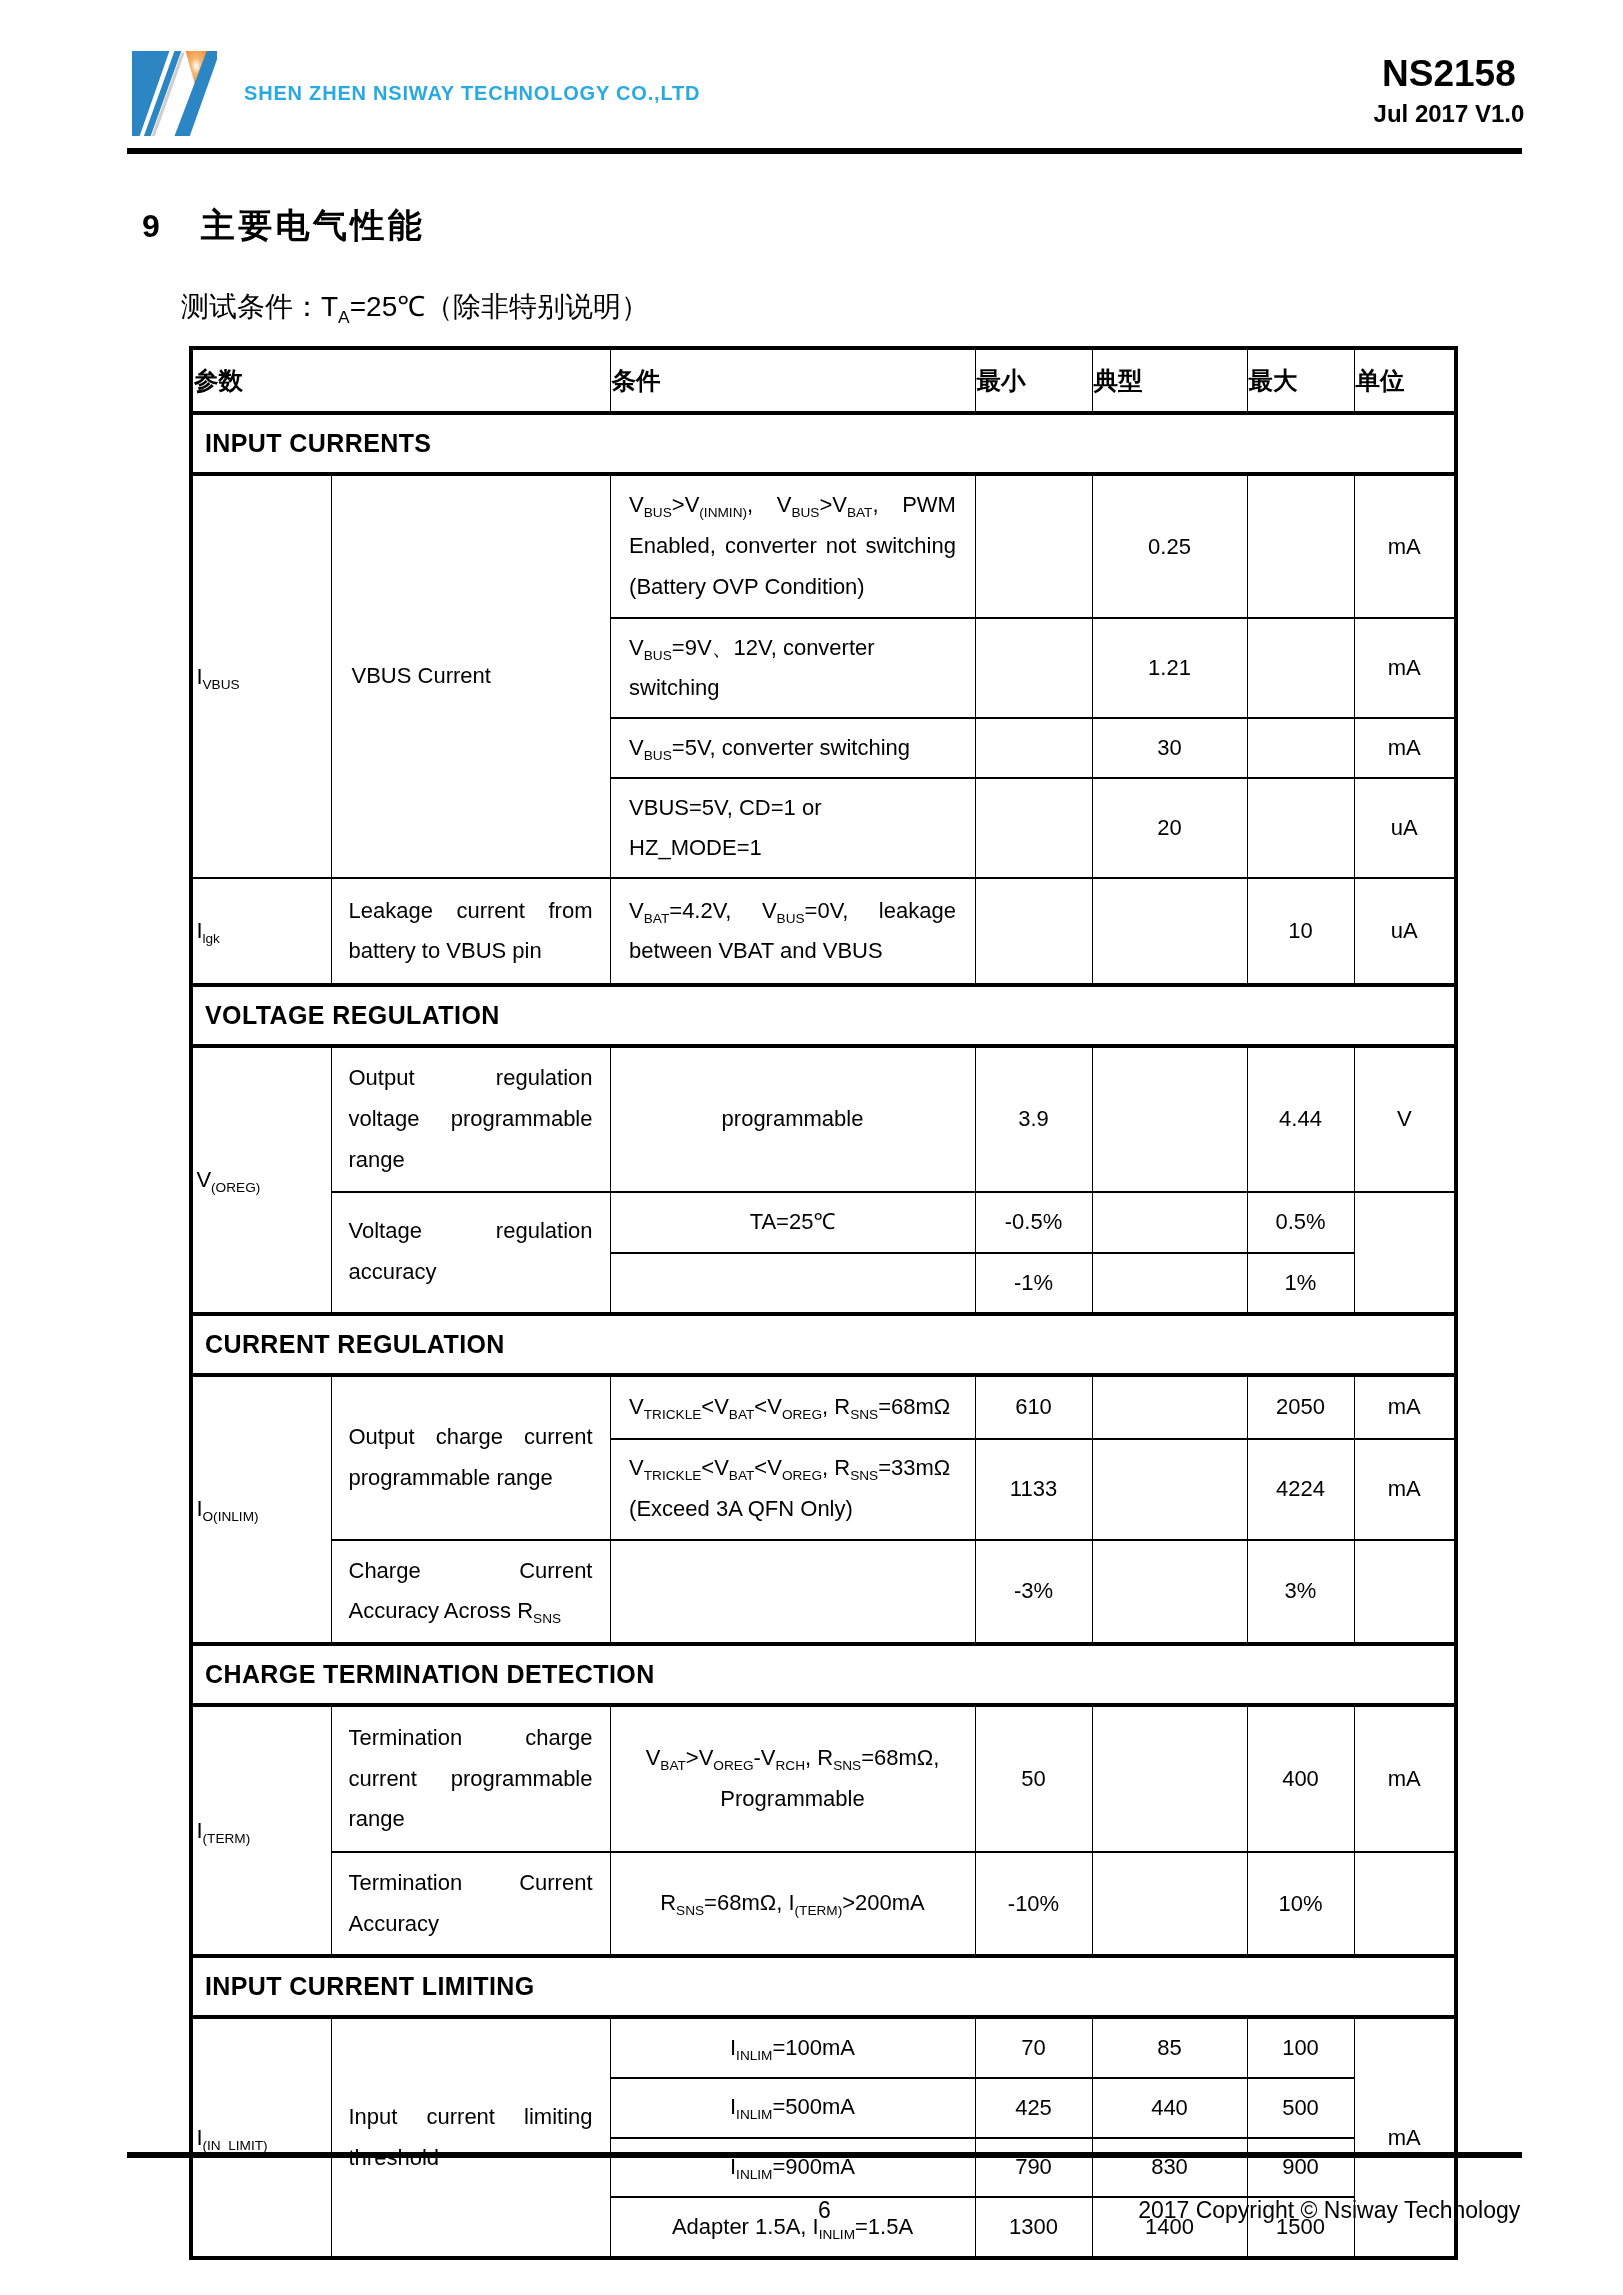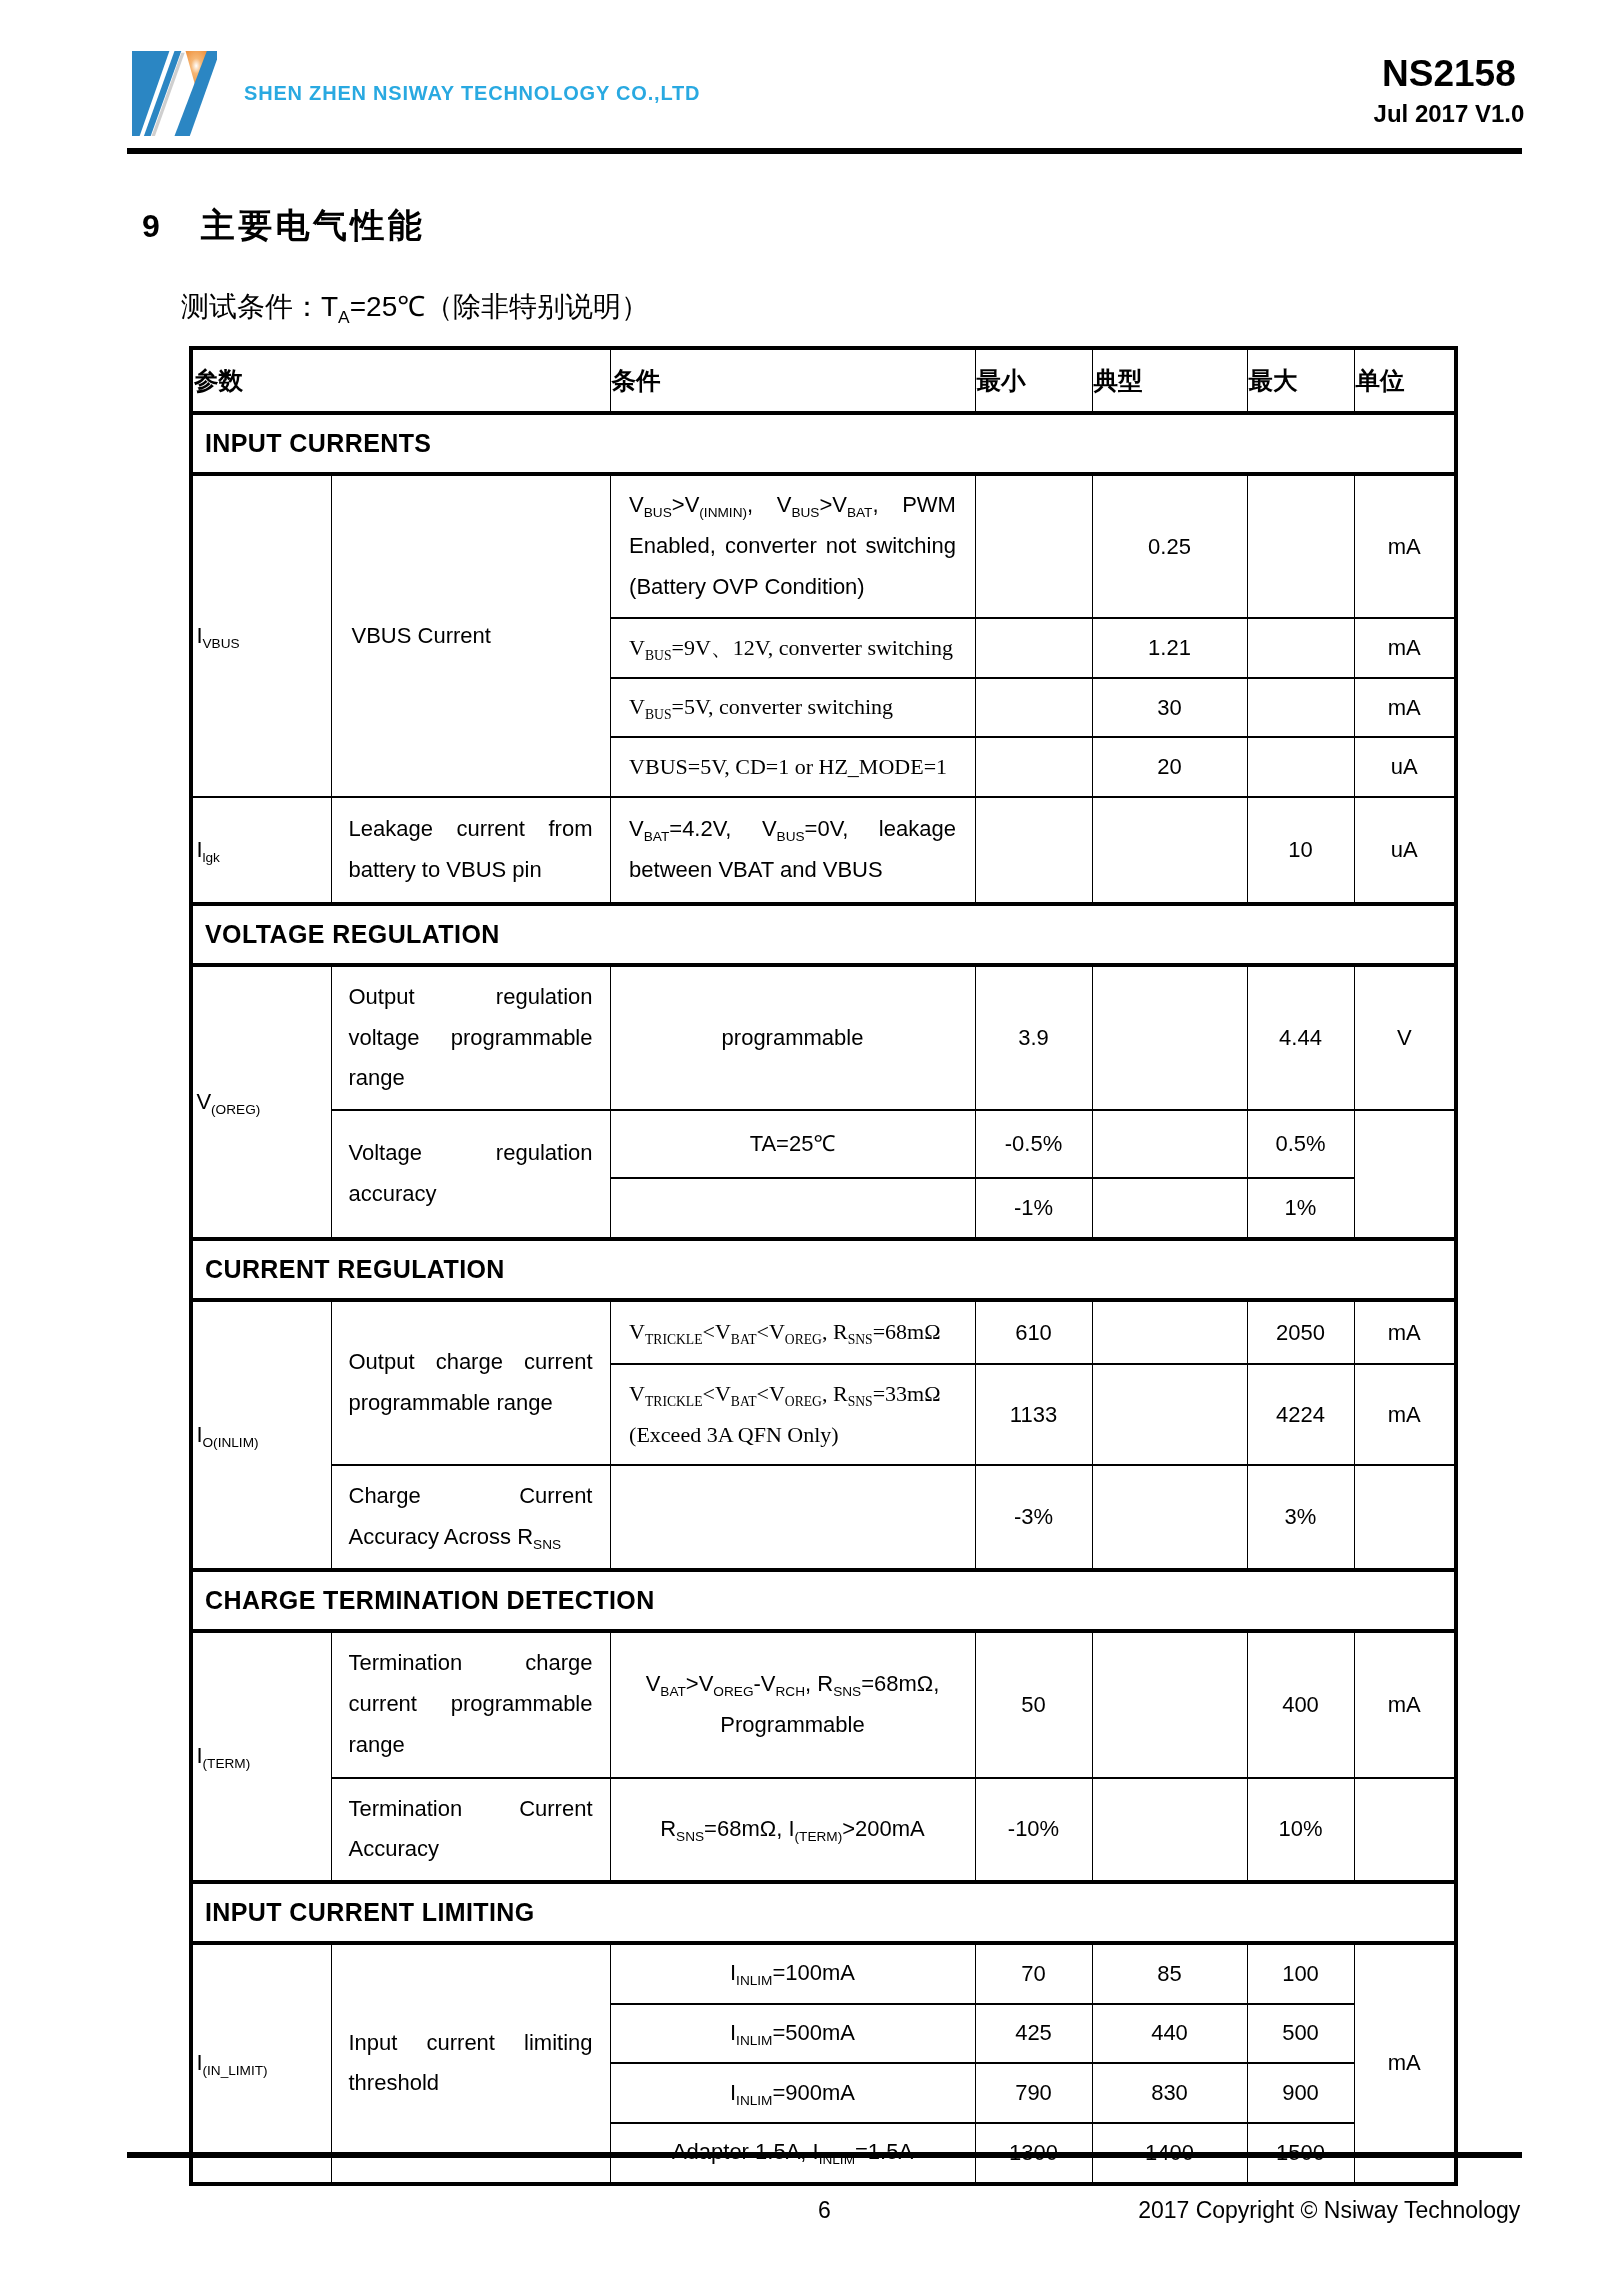--- a/index.html
+++ b/index.html
@@ -32,21 +32,21 @@
   .spec td{border-top-width:2.5px; border-bottom-width:2.5px;}
   .spec thead th{border-bottom:4.2px solid #000; font-size:24.5px; font-weight:bold;
                  height:59px; text-align:left;}
   tr.section-row td{border-top:4.2px solid #000; border-bottom:4.2px solid #000;
                     font-weight:bold; font-size:25px; text-align:left;
                     padding:13.5px 12px; letter-spacing:0.4px;}
   td.sym{text-align:left; padding:5px 3.4px;}
   td.desc{text-align:justify; padding:10px 17px; line-height:1.85;}
   td.desc.single{text-align:left;margin-left:40px;}
   td.cond{padding:8.5px 18.6px; line-height:1.85; white-space:pre-line;}
-  td.cond.c-left{text-align:left;font-family:Liberation Serif, serif;}
+  td.cond.c-left{text-align:left;}
   td.cond.c-center{text-align:center;}
   td.cond.c-justify{text-align:justify;margin-left:12px;}
   td.val{text-align:center; padding:3.4px 5px;}
   sub{font-size:0.62em; line-height:0;}
   
   .f-rule{position:absolute; left:127px; right:101px; top:2152px; height:6px; background:#000;}
   .f-strip{position:absolute; left:127px; right:101px; top:2197px; height:34px; font-size:23px;}
   .f-page{position:absolute; left:0; right:0; text-align:center;}
   .f-copy{position:absolute; right:1.7px; top:0;}
 </style>
@@ -159,21 +159,21 @@
       </tr>
       <tr style="height:138px">
         <td class="sym" rowspan="3">V<sub>(OREG)</sub></td>
         <td class="desc">Output regulation voltage programmable range</td>
         <td class="cond c-center">programmable</td>
         <td class="val">3.9</td>
         <td class="val"></td>
         <td class="val">4.44</td>
         <td class="val">V</td>
       </tr>
-      <tr style="height:68px">
+      <tr style="height:61px">
         <td class="desc" rowspan="2">Voltage regulation accuracy</td>
         <td class="cond c-center">TA=25℃</td>
         <td class="val">-0.5%</td>
         <td class="val"></td>
         <td class="val">0.5%</td>
         <td class="val" rowspan="2"></td>
       </tr>
       <tr style="height:61px">
         <td class="cond"></td>
         <td class="val">-1%</td>

